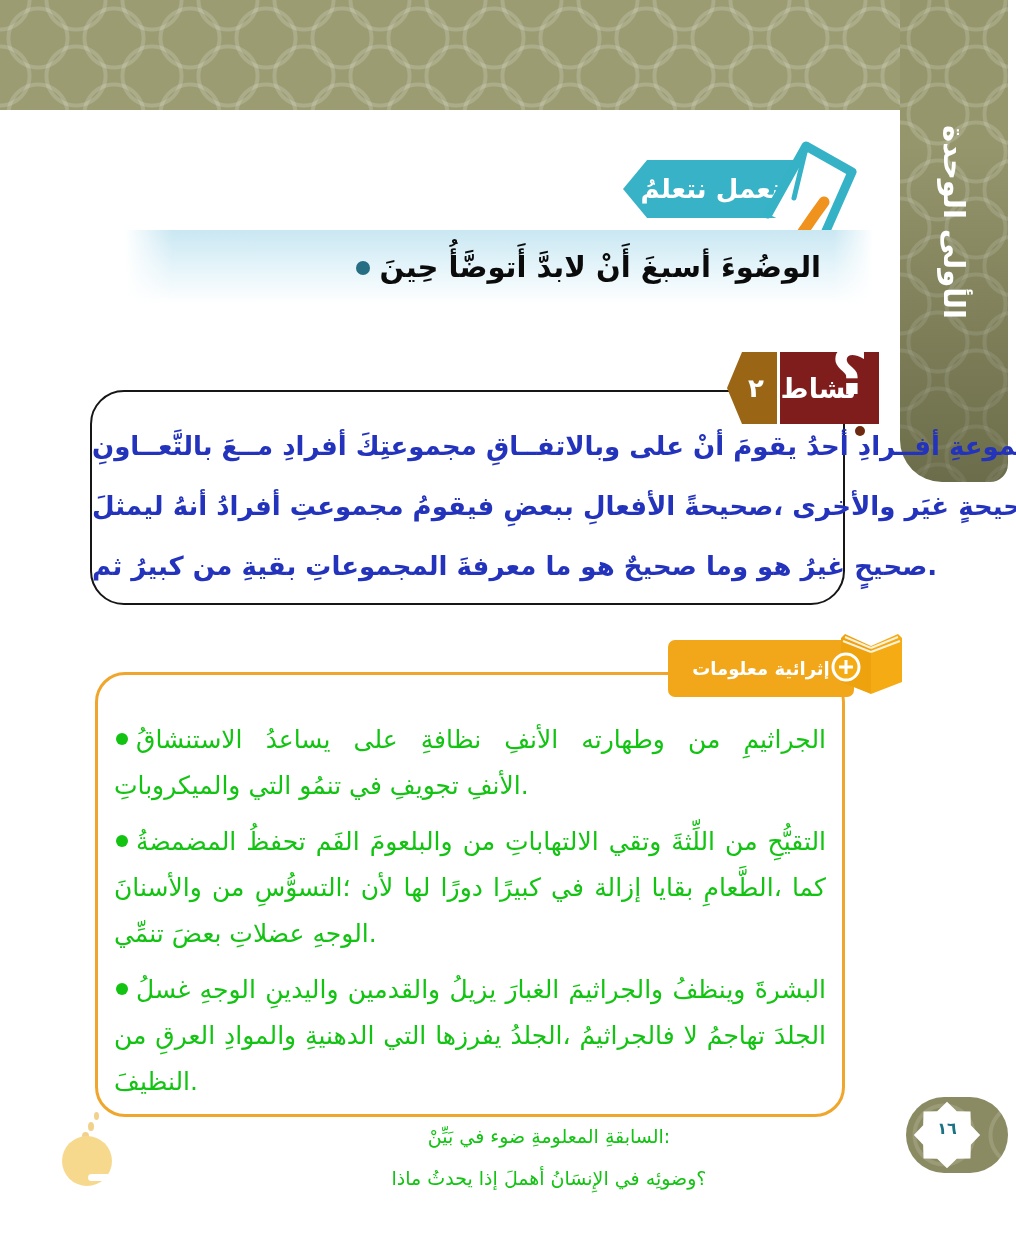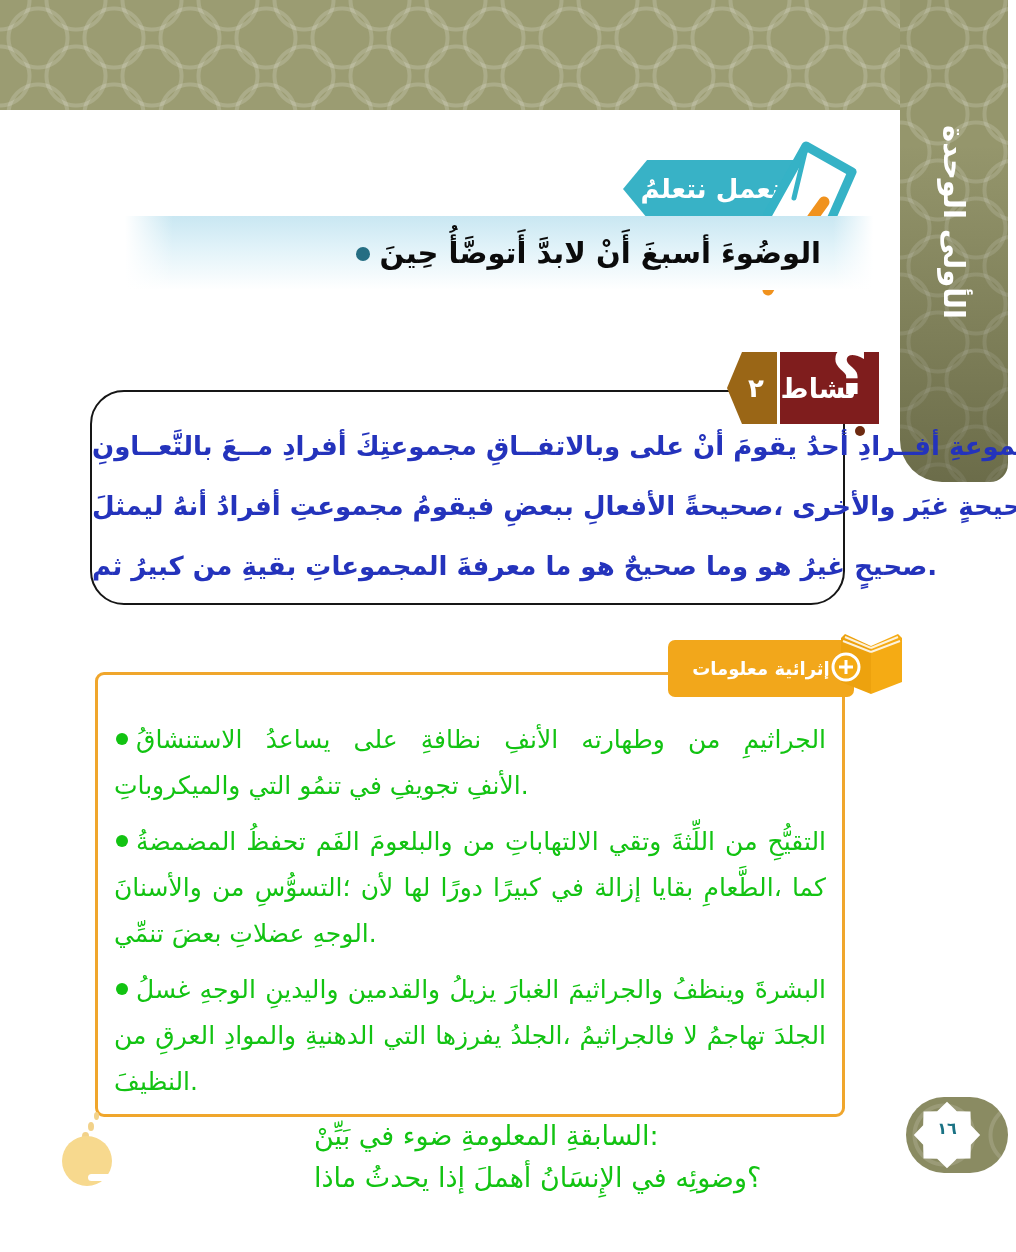--- a/index.html
+++ b/index.html
@@ -36,21 +36,21 @@
   
   .learn-banner{
     position:absolute;left:623px;top:160px;width:172px;height:58px;
     background:#38b2c6;color:#ffffff;font-size:26px;font-weight:bold;
     clip-path:polygon(0 50%,14% 0,100% 0,100% 100%,14% 100%);
     display:flex;align-items:center;justify-content:center;padding-left:14px;box-sizing:border-box;
   }
   .paper-icon{position:absolute;left:752px;top:134px;}
   
   .title-bar{
-    position:absolute;left:125px;top:216px;width:748px;height:74px;
+    position:absolute;left:125px;top:230px;width:748px;height:74px;
     background:linear-gradient(180deg,#c9e7f2 0%,#e2f3f9 45%,#ffffff 100%);
     display:flex;align-items:center;justify-content:flex-end;
     padding-right:52px;box-sizing:border-box;
   }
   .title-fade-l{position:absolute;left:0;top:0;width:48px;height:100%;background:linear-gradient(90deg,#ffffff,rgba(255,255,255,0));}
   .title-fade-r{position:absolute;right:0;top:0;width:40px;height:100%;background:linear-gradient(270deg,#ffffff,rgba(255,255,255,0));}
   .title-line{font-size:29px;font-weight:bold;color:#0b0b0b;position:relative;}
   .title-bullet{display:inline-block;width:14px;height:14px;border-radius:50%;background:#256e83;margin:0 10px 2px 0;vertical-align:middle;}
   
   .activity-box{
@@ -73,36 +73,36 @@
     color:#ffffff;font-size:27px;font-weight:bold;
     display:flex;align-items:center;justify-content:center;padding-right:22px;box-sizing:border-box;
   }
   .badge-qmark{
     position:absolute;left:104px;top:-12px;color:#ffffff;font-size:64px;font-weight:bold;line-height:1;
   }
   .badge-qdot{position:absolute;left:128px;top:74px;width:10px;height:10px;border-radius:50%;background:#6d2a10;}
   
   .enrich-box{
     position:absolute;left:95px;top:672px;width:750px;height:445px;
-    border:3px solid #f0a62c;border-radius:9px;background:#ffffff;box-sizing:border-box;
+    border:3px solid #f0a62c;border-radius:30px;background:#ffffff;box-sizing:border-box;
     padding:42px 16px 0 16px;
   }
   .enrich-banner{
     position:absolute;left:668px;top:640px;width:186px;height:57px;
     background:#f2a71b;border-radius:7px;z-index:3;
     display:flex;align-items:center;justify-content:center;
     color:#ffffff;font-size:18px;font-weight:bold;
   }
   .book-icon{position:absolute;left:830px;top:626px;z-index:4;}
   .enrich-bullet{
     font-size:25px;color:#12c312;line-height:46px;text-align:justify;
     margin:0 0 10px 0;
   }
   .green-dot{display:inline-block;width:12px;height:12px;border-radius:50%;background:#12c312;margin:0 8px 3px 2px;}
-  .enrich-note{width:470px;margin-left:200px;font-size:27px;color:#12c312;line-height:42px;}
+  .enrich-note{width:470px;margin-left:200px;text-align:center;font-size:19px;color:#12c312;line-height:42px;}
   
   .page-pill{
     position:absolute;left:906px;top:1097px;width:102px;height:76px;border-radius:38px;
     background-color:#8a8b62;
     background-image:radial-gradient(circle, rgba(255,255,255,0) 27px, rgba(255,255,255,0.14) 28px, rgba(255,255,255,0.14) 31px, rgba(255,255,255,0) 32px);
     background-size:76px 76px;
   }
   .star-badge{position:absolute;left:912px;top:1100px;}
   .page-num{
     position:absolute;left:912px;top:1119px;width:70px;text-align:center;

